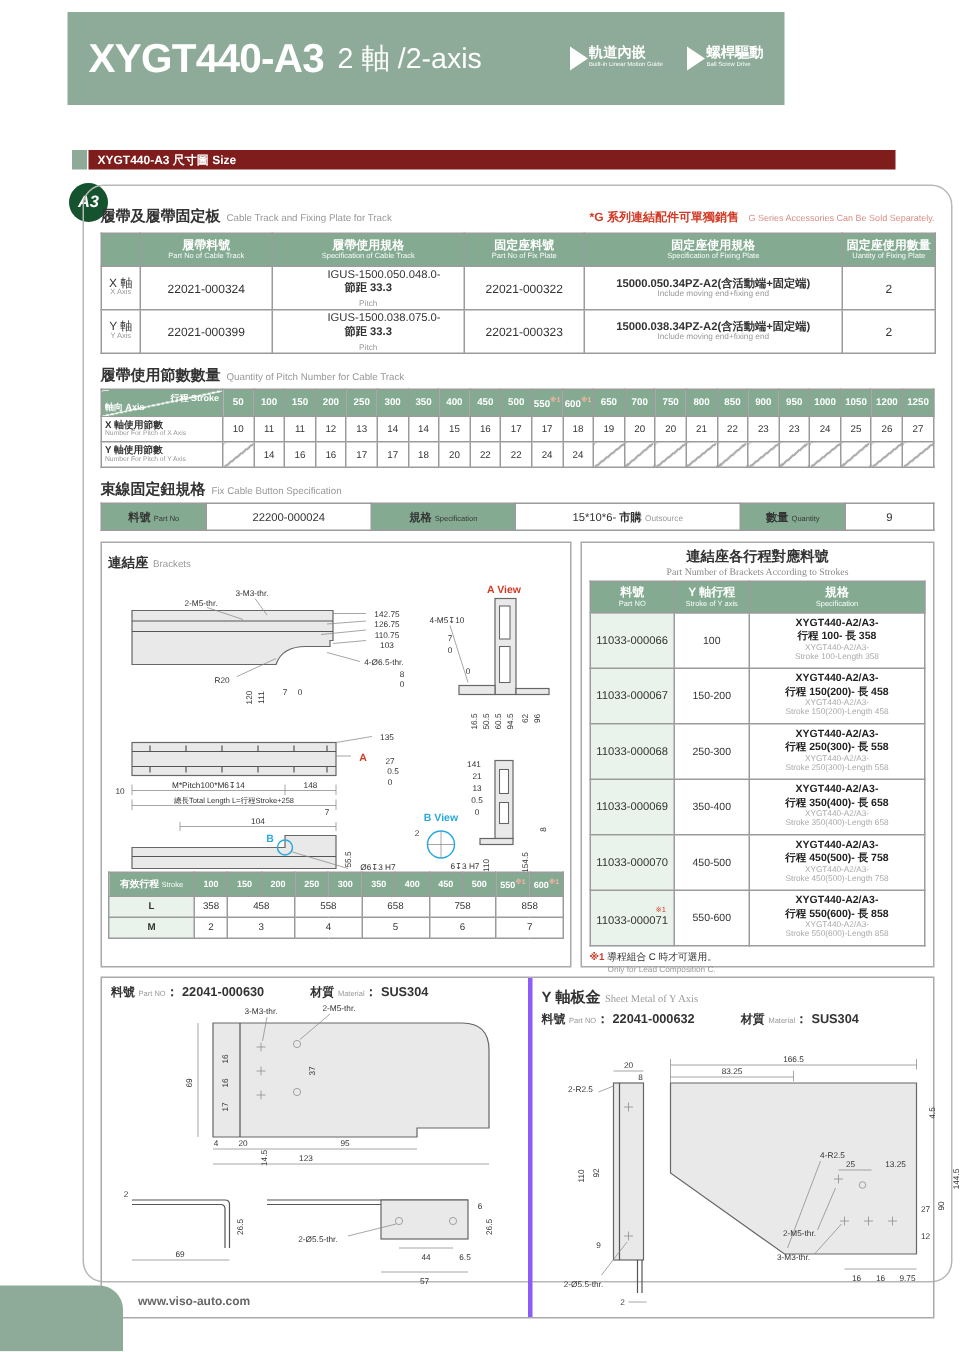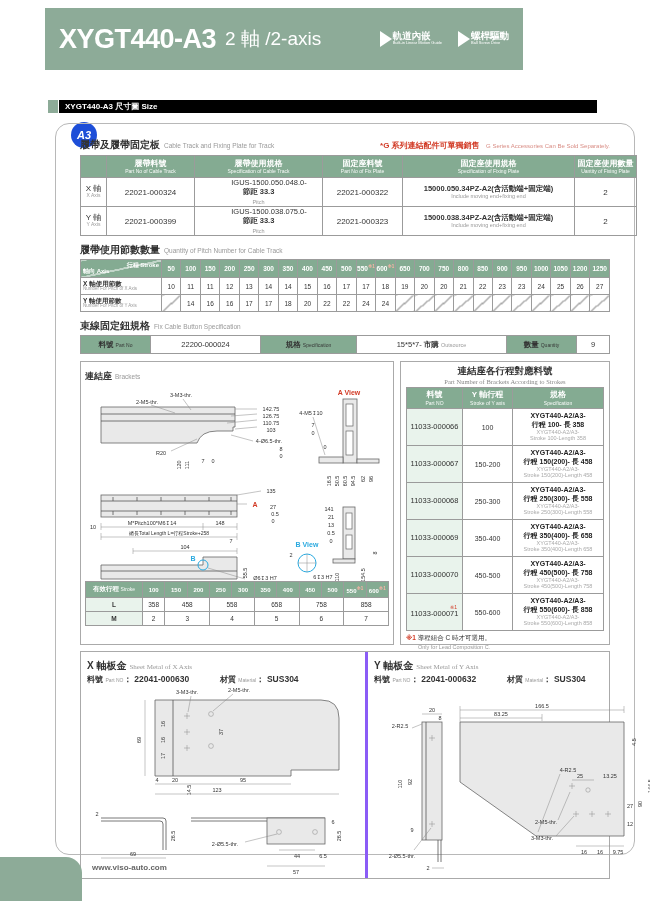--- a/index.html
+++ b/index.html
@@ -9,24 +9,24 @@
   .banner{position:absolute;left:45px;top:8px;width:478px;height:62px;background:#8dab98;display:flex;align-items:center;padding:0 14px;box-sizing:border-box;color:#fff;}
   .banner .t1{font-size:27px;font-weight:bold;letter-spacing:-.5px;text-align:center;}
   .banner .t2{font-size:19px;margin-left:9px;font-weight:normal;}
   .features{margin-left:auto;display:flex;gap:16px;}
   .feature{display:flex;align-items:flex-start;gap:1px;}
   .tri{width:0;height:0;border-top:8px solid transparent;border-bottom:8px solid transparent;border-left:12px solid #fff;}
   .f-zh{font-size:9.5px;font-weight:bold;line-height:1.1;}
   .f-en{font-size:4px;line-height:1.2;}
   
   .secbar-sq{position:absolute;left:48px;top:100px;width:10px;height:13px;background:#8dab98;}
-  .secbar{position:absolute;left:59px;top:100px;width:538px;height:13px;background:#000000;color:#fff;font-size:8px;font-weight:bold;line-height:13px;padding-left:6px;box-sizing:border-box;}
-  
-  .mainbox{position:absolute;left:55px;top:123px;width:580px;height:732px;border:1.5px solid #b8b8b8;border-radius:14px;box-sizing:border-box;padding:10px 24px;}
-  .badge{position:absolute;left:46px;top:122px;width:26px;height:26px;border-radius:50%;background:#1d4ed8;color:#fff;font-size:11px;font-weight:bold;font-style:italic;display:flex;align-items:center;justify-content:center;margin-left:25px;}
+  .secbar{position:absolute;left:59px;top:100px;width:538px;height:13px;background:#7f1d1d;color:#fff;font-size:8px;font-weight:bold;line-height:13px;padding-left:6px;box-sizing:border-box;}
+  
+  .mainbox{position:absolute;left:55px;top:123px;width:580px;height:732px;border:1.5px solid #b8b8b8;border-radius:14px;box-sizing:border-box;padding:10px 11px;}
+  .badge{position:absolute;left:46px;top:122px;width:26px;height:26px;border-radius:50%;background:#14532d;color:#fff;font-size:11px;font-weight:bold;font-style:italic;display:flex;align-items:center;justify-content:center;}
   .sechead{display:flex;align-items:baseline;}
   .h-zh{font-size:10px;font-weight:bold;color:#333;}
   .h-en{font-size:6.5px;color:#999;margin-left:4px;}
   .note{margin-left:auto;}
   .n-zh{font-size:8px;font-weight:bold;color:#d23b26;}
   .n-en{font-size:6px;color:#d98e86;margin-left:2px;}
   
   table{border-collapse:collapse;width:100%;table-layout:fixed;}
   th,td{border:1px solid #9b9b9b;padding:0;text-align:center;vertical-align:middle;}
   th{background:#84ab92;color:#fff;font-weight:bold;}
@@ -324,21 +324,21 @@
           <col style="width:96px">
           <col style="width:150px">
           <col style="width:70px">
           <col>
         </colgroup>
       <tbody>
           <tr>
         <th><span class="lab-zh">料號</span> <span class="lab-en">Part No</span></th>
         <td>22200-000024</td>
         <th><span class="lab-zh">規格</span> <span class="lab-en">Specification</span></th>
-        <td><span>15*5*7-</span> <span class="spec-zh">市購</span> <span class="spec-en">Outsource</span></td>
+        <td><span>15*10*6-</span> <span class="spec-zh">市購</span> <span class="spec-en">Outsource</span></td>
         <th><span class="lab-zh">數量</span> <span class="lab-en">Quantity</span></th>
         <td>9</td>
       </tr>
     </tbody>
       </table>
 
     <div class="brk-region">
       <div class="brk-left">
         <div>
           <span class="bt-zh">連結座</span><span class="bt-en">Brackets</span>
@@ -603,23 +603,20 @@
         <div class="fnote">
           <span class="fm">※1</span>
           <span>導程組合 C 時才可選用。</span><br>
           <span class="fen">Only for Lead Composition C.</span>
         </div>
       </div>
     </div>
 
     <div class="sheets">
       <div class="sheet">
-        <div>
-          <span class="st-zh">X 軸板金</span><span class="st-en">Sheet Metal of X Axis</span>
-        </div>
         <div class="pline">
           <span class="pl-zh">料號</span> <span class="pl-en">Part NO</span><span class="pl-v">： 22041-000630</span>
           <span class="gap"></span>
           <span class="pl-zh">材質</span> <span class="pl-en">Material</span><span class="pl-v">： SUS304</span>
         </div>
         <svg width="272" height="190" viewBox="0 0 272 190">
           <path class="shape" d="M68,14 H234 Q252,14 252,32 V84 H204 V90 H68 Z"></path>
           <line class="oln" x1="86" y1="14" x2="86" y2="90"></line>
           <g class="dln">
             <line x1="100" y1="27" x2="100" y2="33"></line>

